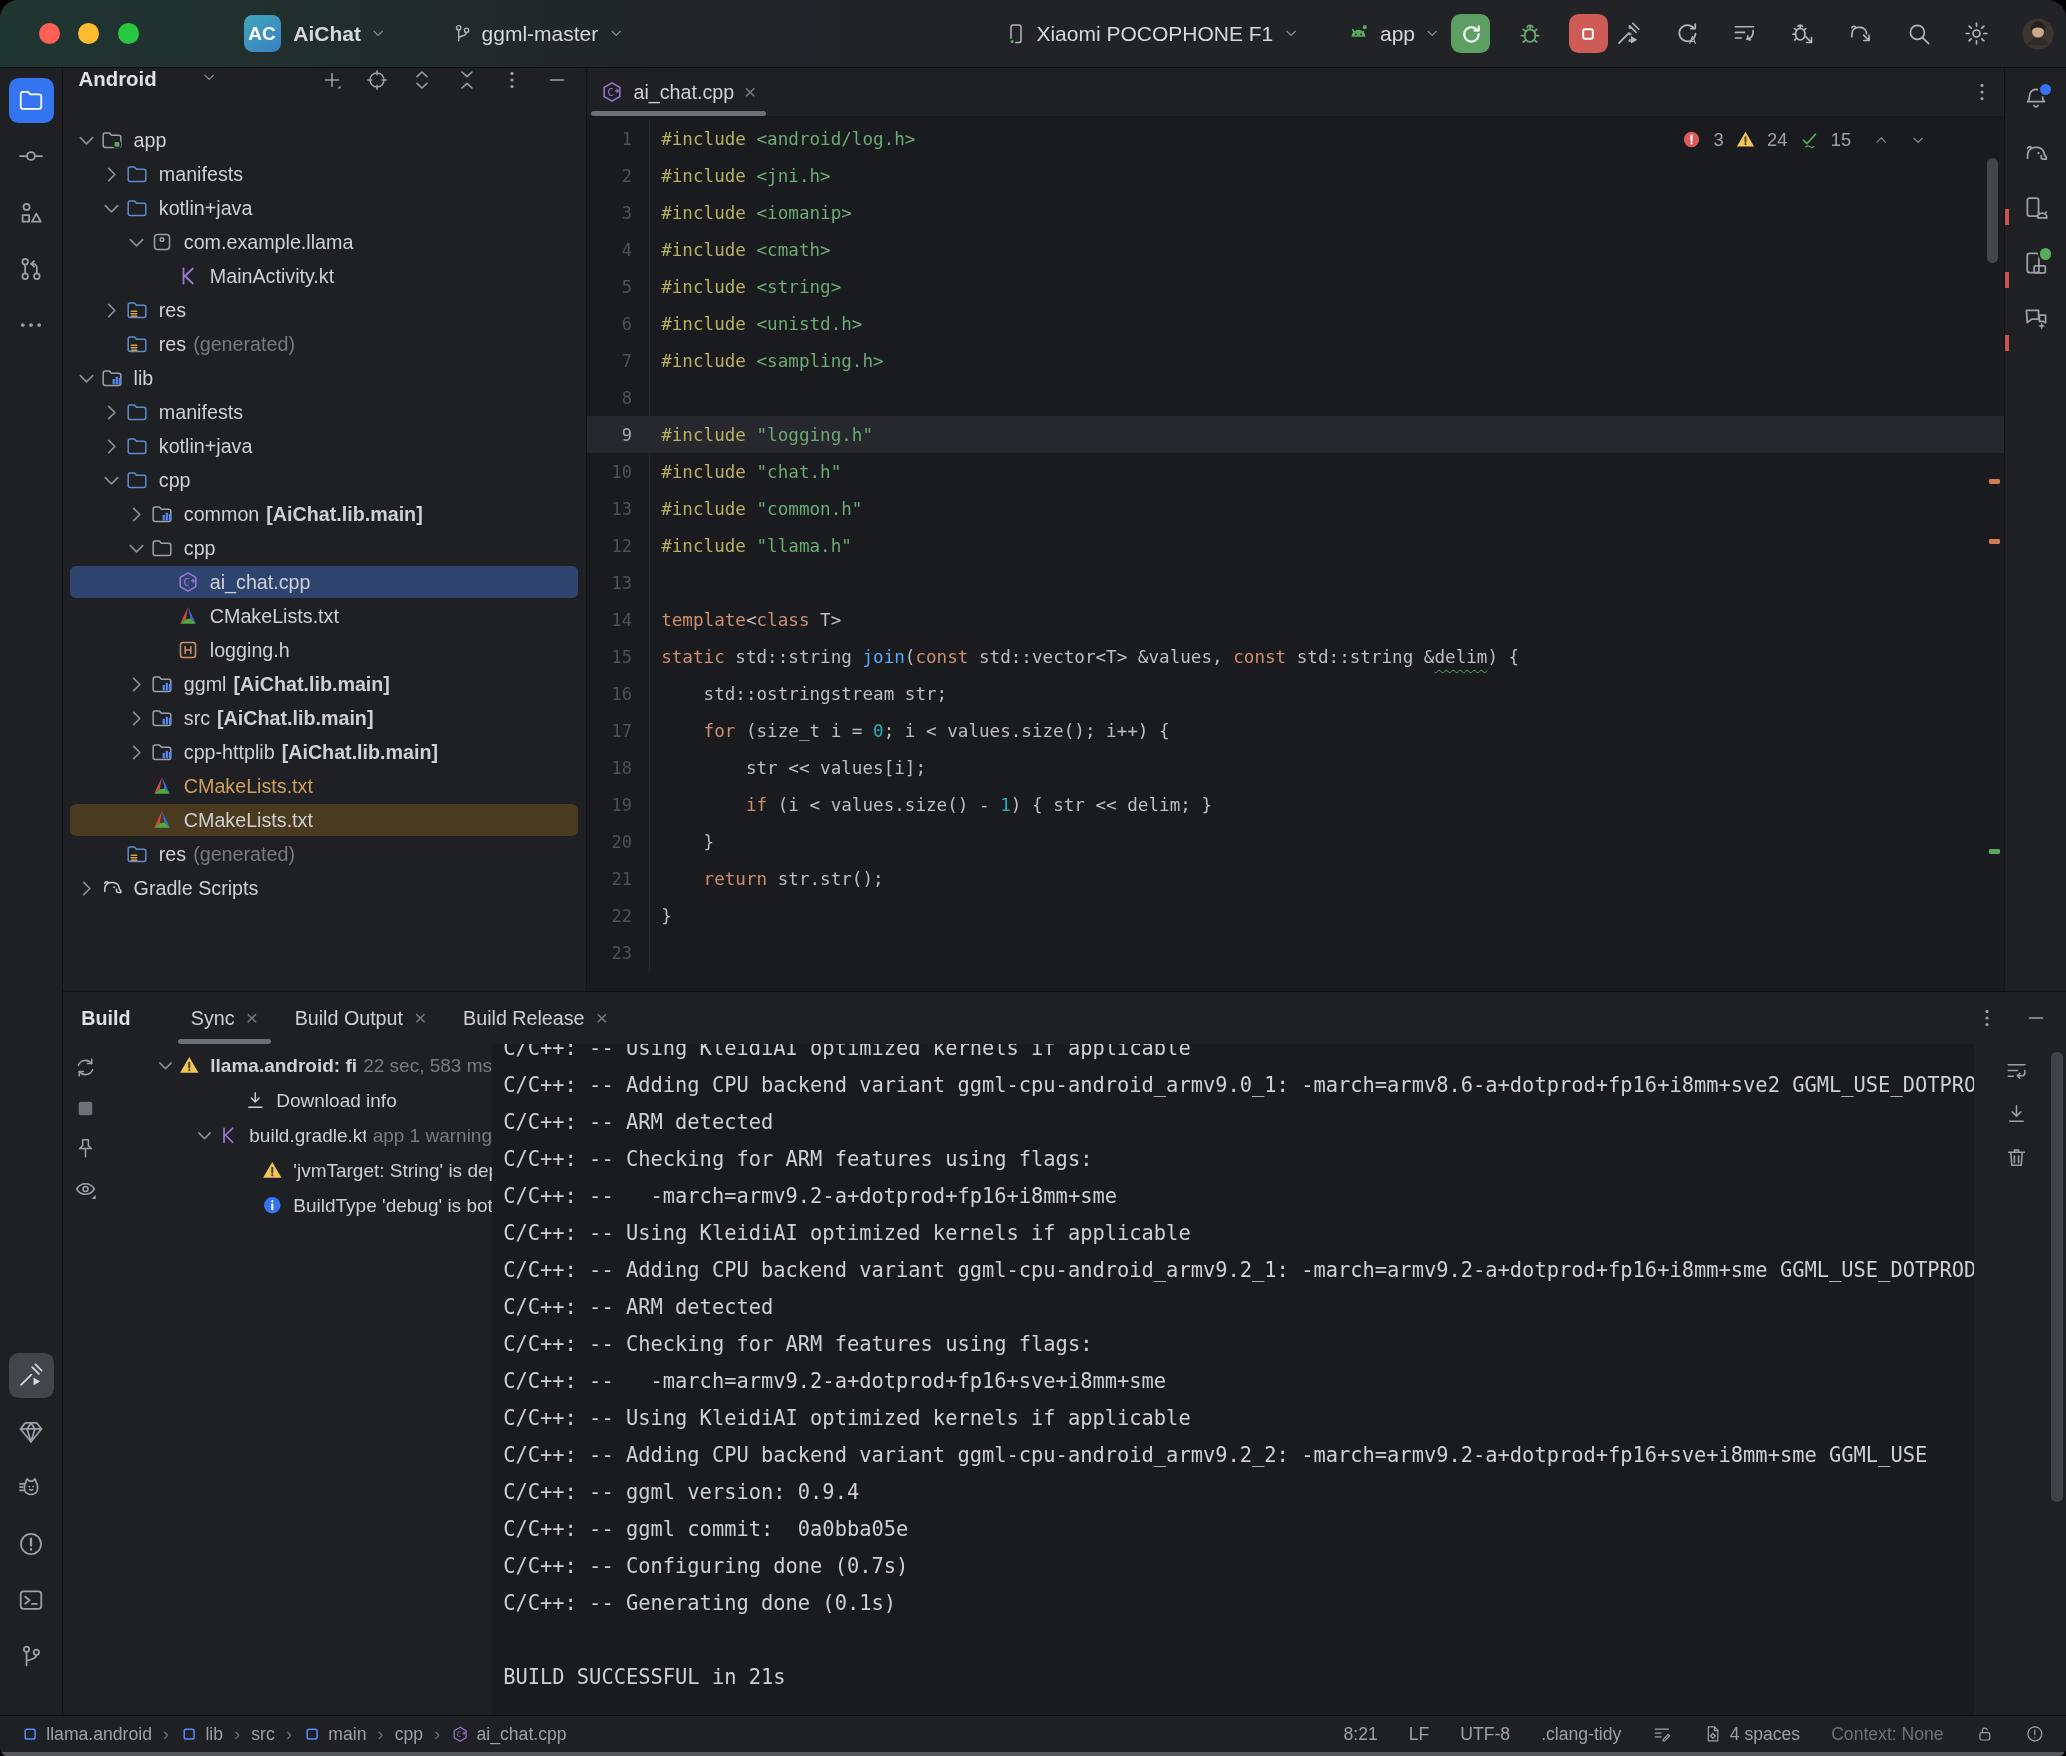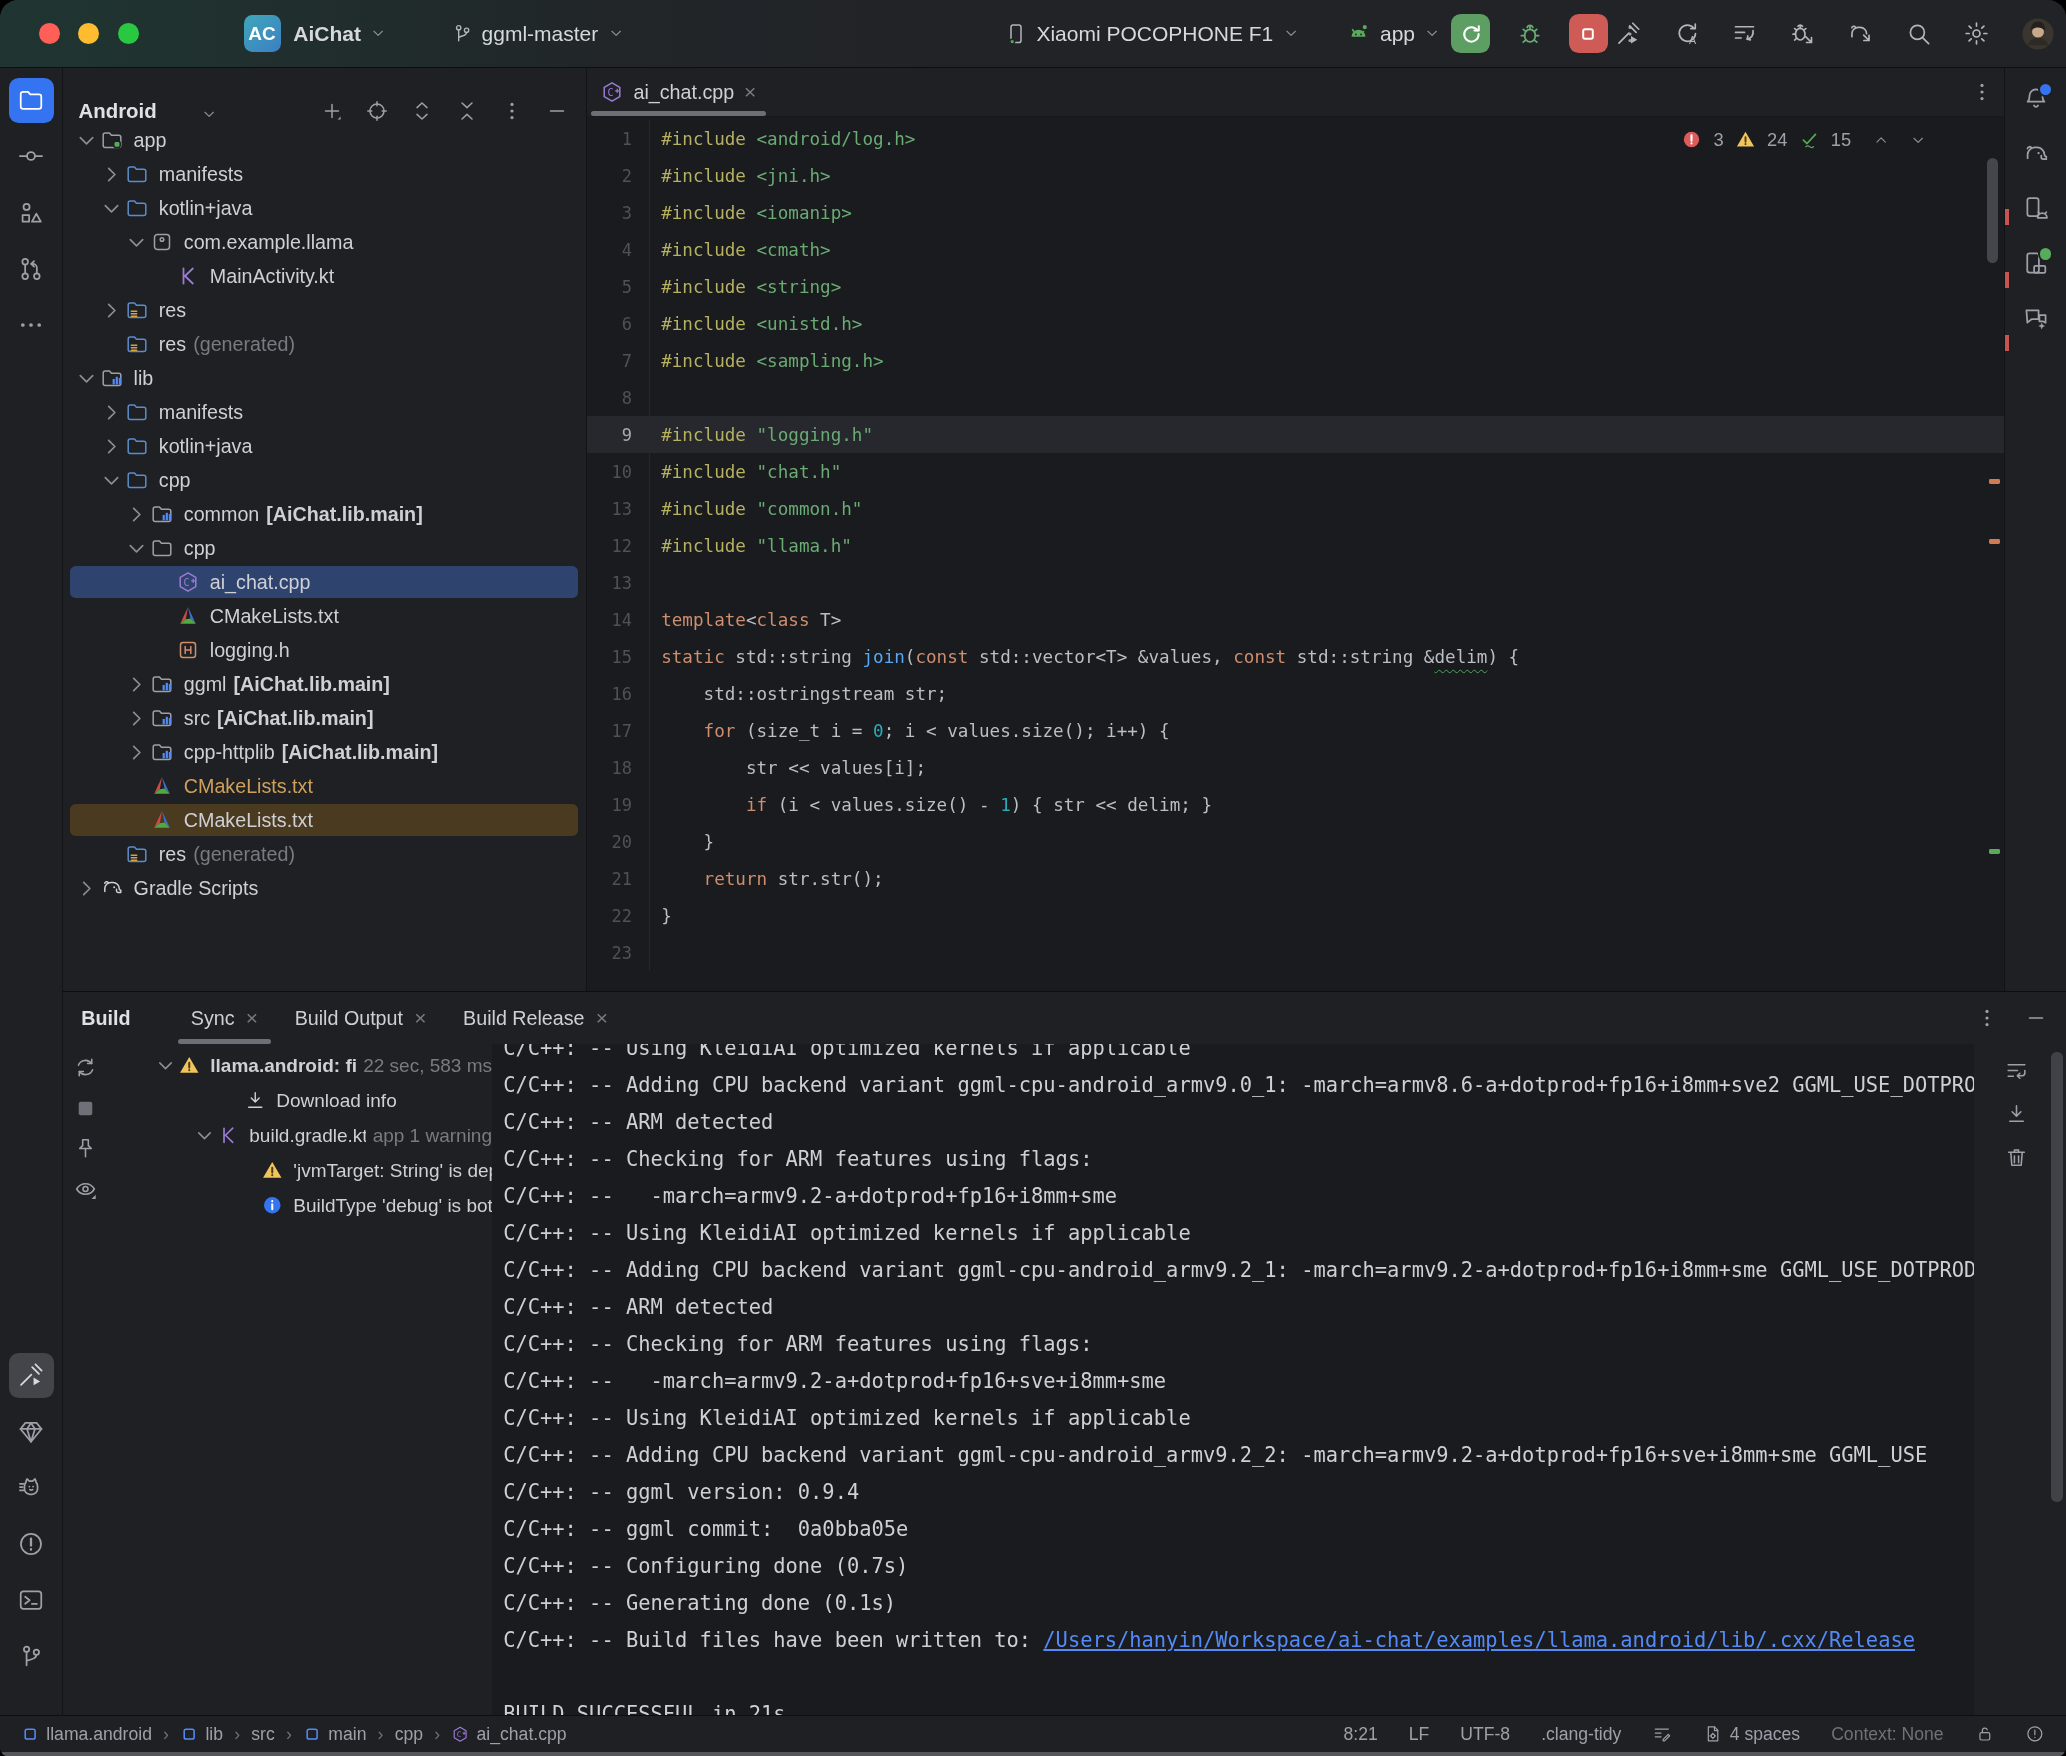--- a/index.html
+++ b/index.html
@@ -33,21 +33,21 @@
   .leftstrip{position:absolute;left:0;top:68px;width:63px;height:1647px;background:#1e2023;border-right:1.4px solid #121316;
     display:flex;flex-direction:column;align-items:center;padding-top:9.8px;box-sizing:border-box;}
   .strip-btn{width:45px;height:45px;border-radius:9.8px;display:flex;align-items:center;justify-content:center;color:#9da0a8;margin-bottom:11.2px;}
   .strip-btn .ic{width:28px;height:28px;}
   .strip-btn.active-blue{background:#3574f0;color:#fff;}
   .strip-btn.active-grey{background:#43454a;color:#d6d8dc;}
   .strip-spacer{flex:1;}
 
   
   .projectpanel{position:absolute;left:63px;top:68px;width:524px;height:923px;background:#1e2023;border-right:1.4px solid #121316;box-sizing:border-box;overflow:hidden;}
-  .pp-header{height:55px;display:flex;align-items:flex-end;padding:0 17px 0 15.5px;gap:36px;}
+  .pp-header{height:55px;display:flex;align-items:flex-start;padding:0 17px 0 15.5px;gap:36px;}
   .pp-title{font-size:20.4px;font-weight:bold;color:#dfe1e5;}
   .pp-tools{margin-left:auto;display:flex;gap:21px;color:#9da0a8;}
   .pp-tools .ic{width:24px;height:24px;}
   .ptree{position:relative;}
   .trow{height:34px;display:flex;align-items:center;font-size:19.7px;color:#ced0d6;position:relative;}
   .trow .chevbox{width:27px;height:27px;flex:0 0 27px;color:#8a8e95;}
   .trow .fic{width:24px;height:24px;flex:0 0 24px;margin-right:9.8px;}
   .trow .sel-bg{position:absolute;left:7px;right:8.4px;top:0.7px;bottom:0.7px;border-radius:5.6px;z-index:0;}
   .sel-blue .sel-bg{background:#2e436e;}
   .sel-amber .sel-bg{background:#4a3a20;}
@@ -1039,21 +1039,20 @@
           <div class="cline"><span>C/C++: -- Adding CPU backend variant ggml-cpu-android_armv9.2_1: -march=armv9.2-a+dotprod+fp16+i8mm+sme GGML_USE_DOTPROD</span></div>
           <div class="cline"><span>C/C++: -- ARM detected</span></div>
           <div class="cline"><span>C/C++: -- Checking for ARM features using flags:</span></div>
           <div class="cline"><span>C/C++: --   -march=armv9.2-a+dotprod+fp16+sve+i8mm+sme</span></div>
           <div class="cline"><span>C/C++: -- Using KleidiAI optimized kernels if applicable</span></div>
           <div class="cline"><span>C/C++: -- Adding CPU backend variant ggml-cpu-android_armv9.2_2: -march=armv9.2-a+dotprod+fp16+sve+i8mm+sme GGML_USE</span></div>
           <div class="cline"><span>C/C++: -- ggml version: 0.9.4</span></div>
           <div class="cline"><span>C/C++: -- ggml commit:  0a0bba05e</span></div>
           <div class="cline"><span>C/C++: -- Configuring done (0.7s)</span></div>
           <div class="cline"><span>C/C++: -- Generating done (0.1s)</span></div>
-          <div class="cline"><span>C/C++: -- Build files have been written to: </span><span class="lnk">/Users/hanyin/Workspace/ai-chat/examples/llama.android/lib/.cxx/Release</span></div>
           <div class="cline"></div>
           <div class="cline"><span>BUILD SUCCESSFUL in 21s</span></div>
         </div>
       <div class="bp-tools" id="console-tools">
           <span class="ic">
             <svg viewBox="0 0 24 24">
               <path d="M4 6.5h16M4 12h9M4 17.5h5M20 12v2.5a2.5 2.5 0 0 1-2.5 2.5H13"></path>
               <path d="M15.2 14.6 12.8 17l2.4 2.4"></path>
             </svg>
           </span>

